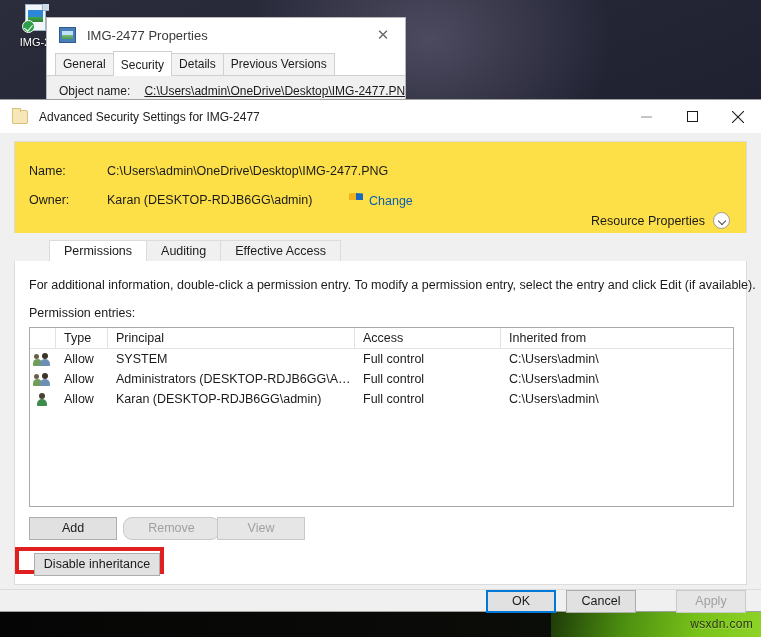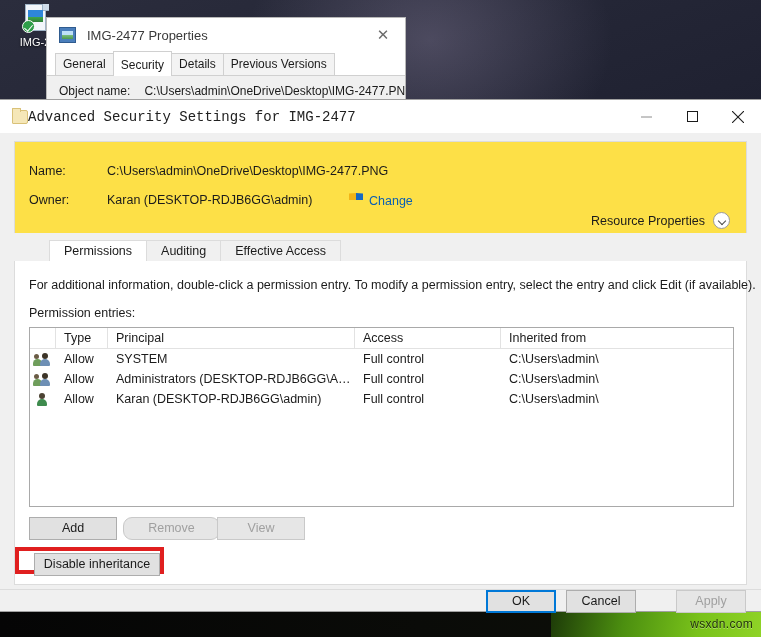--- a/index.html
+++ b/index.html
@@ -175,21 +175,21 @@
   #props-body {
     padding: 8px 0 0 12px;
     background: #f0f0f0;
     height: 28px;
   }
   #props-objname {
     font-size: 12px;
     color: #1b1b1b;
     white-space: nowrap;
   }
-  #props-objname .v { margin-left: 14px; }
+  #props-objname .v { margin-left: 14px; text-decoration: underline; }
 
   
   #dialog {
     position: absolute;
     left: 0; top: 99px;
     width: 761px; height: 513px;
     background: #f0f0f0;
     border: 1px solid #a0a0a0;
     border-left: none; border-right: none;
   }
@@ -211,23 +211,23 @@
   #dlg-folder-icon::before {
     content: "";
     position: absolute; left: -1px; top: -3px;
     width: 7px; height: 3px;
     background: #f5e7b8;
     border: 1px solid #d9c178;
     border-bottom: none;
     border-radius: 1px 1px 0 0;
   }
   #dlg-title {
-    font-size: 14px;
+    margin-left: 11px;
+    font-size: 12px;
     color: #202020;
-    font-family: Liberation Mono, monospace;
   }
   #dlg-winbtns { margin-left: auto; display: flex; height: 33px; }
   .winbtn {
     width: 46px; height: 33px;
     display: flex; align-items: center; justify-content: center;
     color: #1b1b1b;
   }
   .winbtn.min { color: #8c8c8c; }
   .winbtn svg { display: block; }
 

